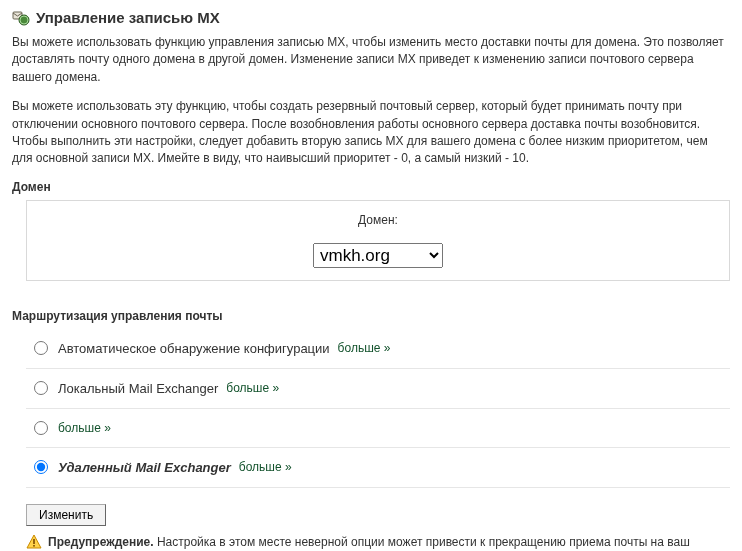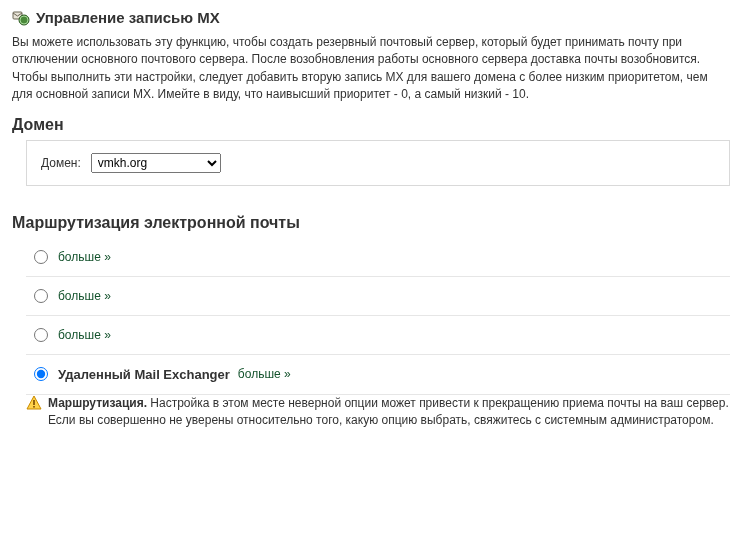--- a/index.html
+++ b/index.html
@@ -21,57 +21,58 @@
     align-items: center;
     gap: 6px;
   }
   .intro p {
     margin: 0 0 12px 0;
     line-height: 1.45;
   }
   .section-label {
     font-weight: bold;
     margin: 4px 0 6px 0;
-    font-size: 16px;
+    font-size: 12px;
   }
   .domain-box {
     border: 1px solid #d9d9d9;
     padding: 12px 14px;
     margin: 0 0 28px 14px;
   }
   .domain-row {
     display: flex;
     align-items: center;
-    gap: 10px;
+    gap: 16px;
+    flex-direction: column;
   }
   .domain-row label { font-size: 12px; }
   select {
     font-family: inherit;
-    font-size: 12px;
+    font-size: 17px;
     padding: 1px 2px;
     min-width: 130px;
   }
   .routing-box {
     margin-left: 14px;
   }
   .opt-row {
     display: flex;
     align-items: center;
     gap: 8px;
     padding: 12px 4px;
     border-bottom: 1px solid #e6e6e6;
     font-size: 13px;
   }
   .opt-row:last-of-type { border-bottom: none; }
   .opt-row input[type=radio] {
     margin: 0 2px 0 4px;
     width: 14px; height: 14px;
   }
   .opt-label { color: #333; }
-  .opt-label.selected { font-weight: bold; }
+  .opt-label.selected { font-weight: bold; font-style: italic; }
   .muted { color: #9a9a9a; }
   .link {
     color: #14532d;
     cursor: pointer;
     font-size: 12px;
   }
   .submit-row {
     margin: 16px 0 8px 0;
   }
   button.submit {
@@ -105,63 +106,69 @@
   <svg width="18" height="18" viewBox="0 0 18 18">
     <rect x="1" y="4" width="9" height="7" rx="1" fill="#e8e4d8" stroke="#6b6655"></rect>
     <path d="M1 5 L5.5 8 L10 5" stroke="#6b6655" fill="none"></path>
     <circle cx="12" cy="12" r="5" fill="#4a8a3a" stroke="#2e5a24"></circle>
     <path d="M8 12 A4 4 0 0 1 16 12 M16 12 A4 4 0 0 1 8 12" stroke="#a8d89a" fill="none"></path>
   </svg>
   <span>Управление записью MX</span>
 </h1>
 
 <div class="intro">
+  <p>Вы можете использовать функцию управления записью MX, чтобы изменить место доставки почты для домена. Это позволяет доставлять почту одного домена в другой домен. Изменение записи MX приведет к изменению записи почтового сервера вашего домена.</p>
   <p>Вы можете использовать эту функцию, чтобы создать резервный почтовый сервер, который будет принимать почту при отключении основного почтового сервера. После возобновления работы основного сервера доставка почты возобновится. Чтобы выполнить эти настройки, следует добавить вторую запись MX для вашего домена с более низким приоритетом, чем для основной записи MX. Имейте в виду, что наивысший приоритет - 0, а самый низкий - 10.</p>
 </div>
 
 <div class="section-label">Домен</div>
 <div class="domain-box">
   <div class="domain-row">
     <label>Домен:</label>
     <select>
       <option>vmkh.org</option>
     </select>
   </div>
 </div>
 
-<div class="section-label">Маршрутизация электронной почты</div>
+<div class="section-label">Маршрутизация управления почты</div>
 <div class="routing-box">
 
   <div class="opt-row">
     <input type="radio" name="mx" style="">
+    <span class="opt-label">Автоматическое обнаружение конфигурации</span>
     <span class="link">больше »</span>
   </div>
 
   <div class="opt-row">
     <input type="radio" name="mx" style="">
+    <span class="opt-label">Локальный Mail Exchanger</span>
     <span class="link">больше »</span>
   </div>
 
   <div class="opt-row">
     <input type="radio" name="mx" style="">
     <span class="link">больше »</span>
   </div>
 
   <div class="opt-row">
     <input type="radio" name="mx" checked="" style="">
     <span class="opt-label selected">Удаленный Mail Exchanger</span>
     <span class="link">больше »</span>
   </div>
 
+  <div class="submit-row">
+    <button class="submit">Изменить</button>
+  </div>
 
 
   <div class="warn">
     <svg width="16" height="16" viewBox="0 0 16 16">
       <path d="M8 1 L15 14 L1 14 Z" fill="#ffd24a" stroke="#c98a00"></path>
       <rect x="7.2" y="5" width="1.6" height="5" fill="#7a4a00"></rect>
       <rect x="7.2" y="11" width="1.6" height="1.6" fill="#7a4a00"></rect>
     </svg>
     <div>
-      <span class="bold">Маршрутизация.</span><span> Настройка в этом месте неверной опции может привести к прекращению приема почты на ваш сервер. Если вы совершенно не уверены относительно того, какую опцию выбрать, свяжитесь с системным администратором.</span>
+      <span class="bold">Предупреждение.</span><span> Настройка в этом месте неверной опции может привести к прекращению приема почты на ваш сервер. Если вы совершенно не уверены относительно того, какую опцию выбрать, свяжитесь с системным администратором.</span>
     </div>
   </div>
 
 </div>
 
 </body></html>

